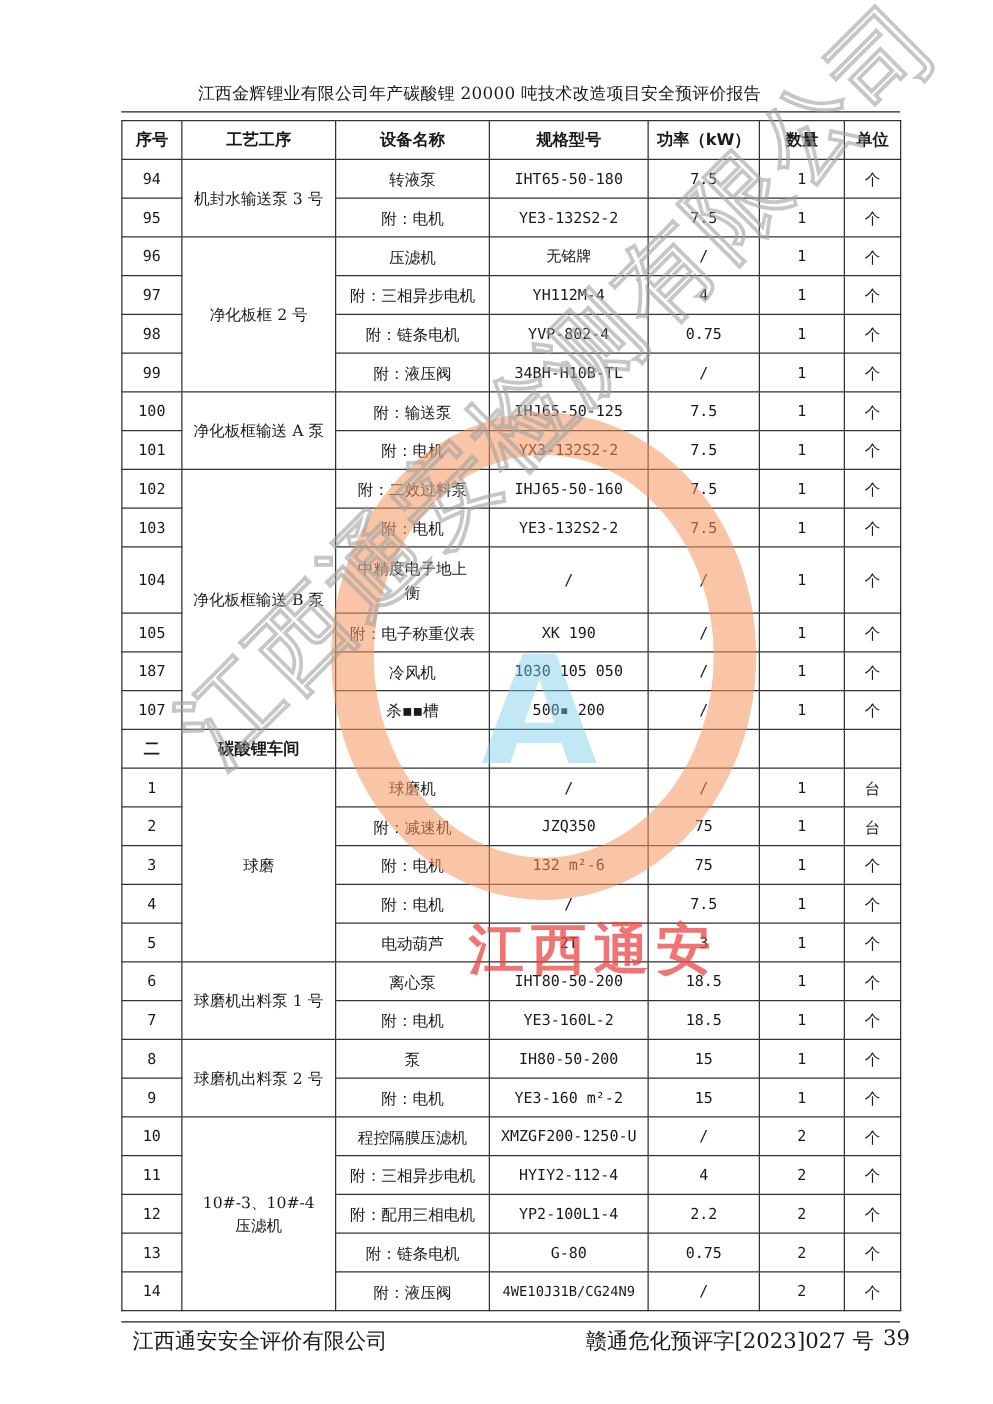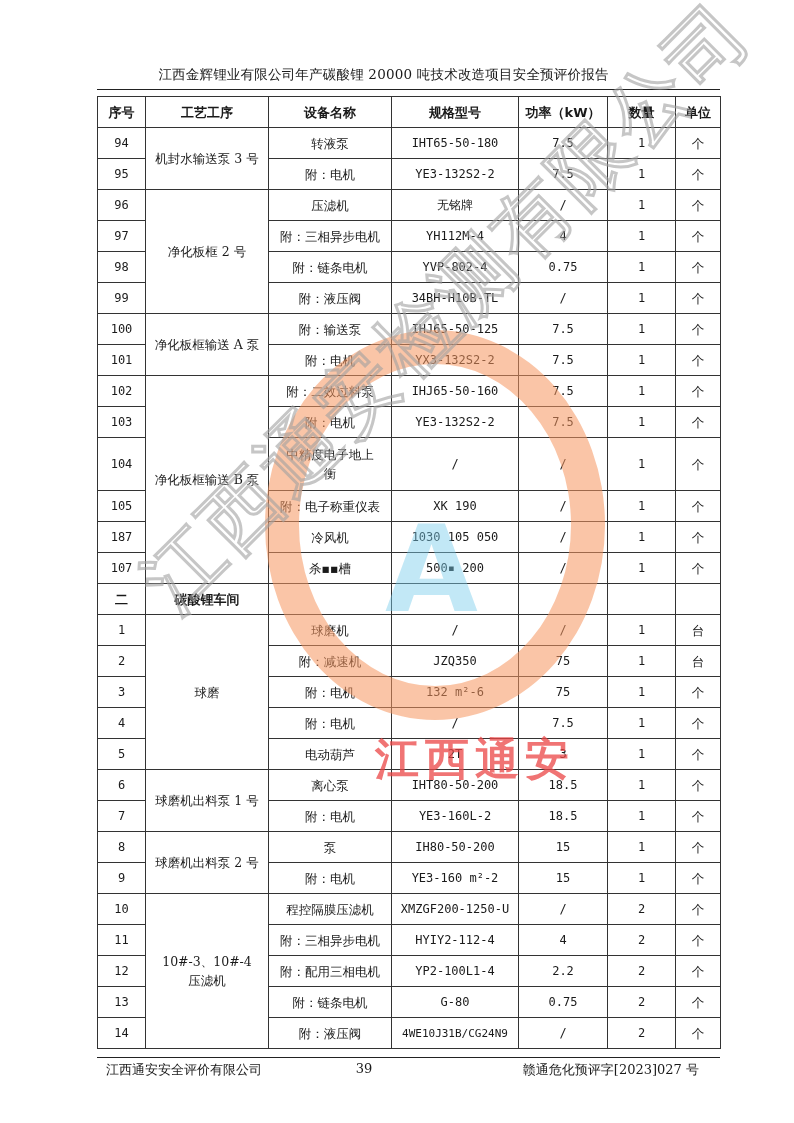--- a/index.html
+++ b/index.html
@@ -13,23 +13,23 @@
   table.equip { border:1px solid #701a75; }
   table.equip th, table.equip td { border:1px solid #333; text-align:center; vertical-align:middle;
                  padding:0 2px; line-height:19px; }
   table.equip th { height:30px; font-family:"DejaVu Sans","Liberation Sans",sans-serif;
                    font-weight:bold; font-size:13px; }
   table.equip td { height:30px; }
   td.num, td.spec, td.kw, td.qty { font-family:"DejaVu Sans Mono","Liberation Mono",monospace; font-size:12px; }
   tr.section td { font-family:"DejaVu Sans","Liberation Sans",sans-serif; font-weight:bold; font-size:13px; }
   tr.tall td { height:44px; }
   .footer-rule { position:absolute; left:97px; width:623px; top:1057px; border-top:1.2px solid #222; }
-  .footer { position:absolute; top:1061px; font-size:13px; }
+  .footer { position:absolute; top:1061px; font-size:17px; }
   .footer.left { left:106px; }
-  .footer.center { left:0; width:728px; text-align:center; }
+  .footer.center { left:0; width:728px; text-align:right; }
   .footer.right { right:95px; }
   
   .wm { position:absolute; pointer-events:none; }
   .wm-arc { left:265px; top:330px; width:340px; height:390px; border-radius:50%;
             border:34px solid rgba(245,150,95,0.55); box-sizing:border-box; }
   .wm-a { left:385px; top:500px; font-family:"DejaVu Sans","Liberation Sans",sans-serif;
           font-size:120px; font-weight:bold; color:rgba(120,205,235,0.45); }
   .wm-text-red { left:375px; top:730px; font-family:"DejaVu Sans","Liberation Sans",sans-serif;
           font-size:44px; font-weight:bold; color:rgba(235,70,70,0.75); letter-spacing:6px; }
   .wm-text-grey { left:120px; top:560px; transform:rotate(-45deg); transform-origin:left top;

